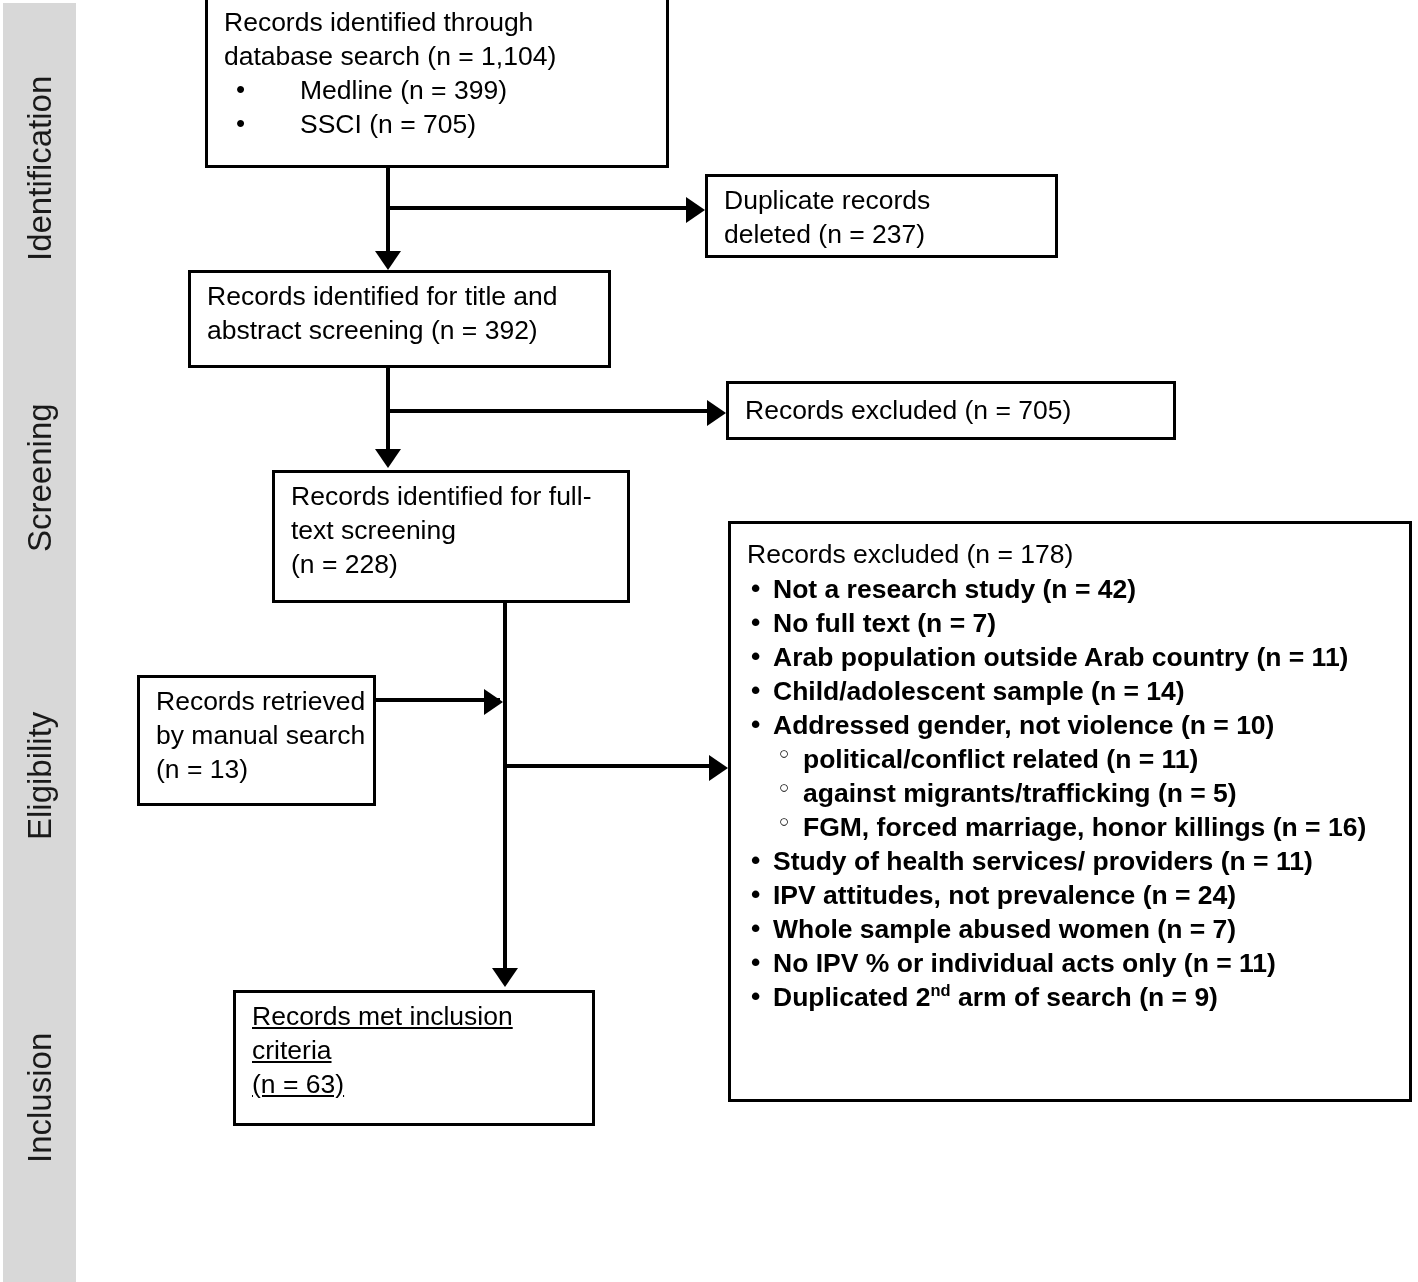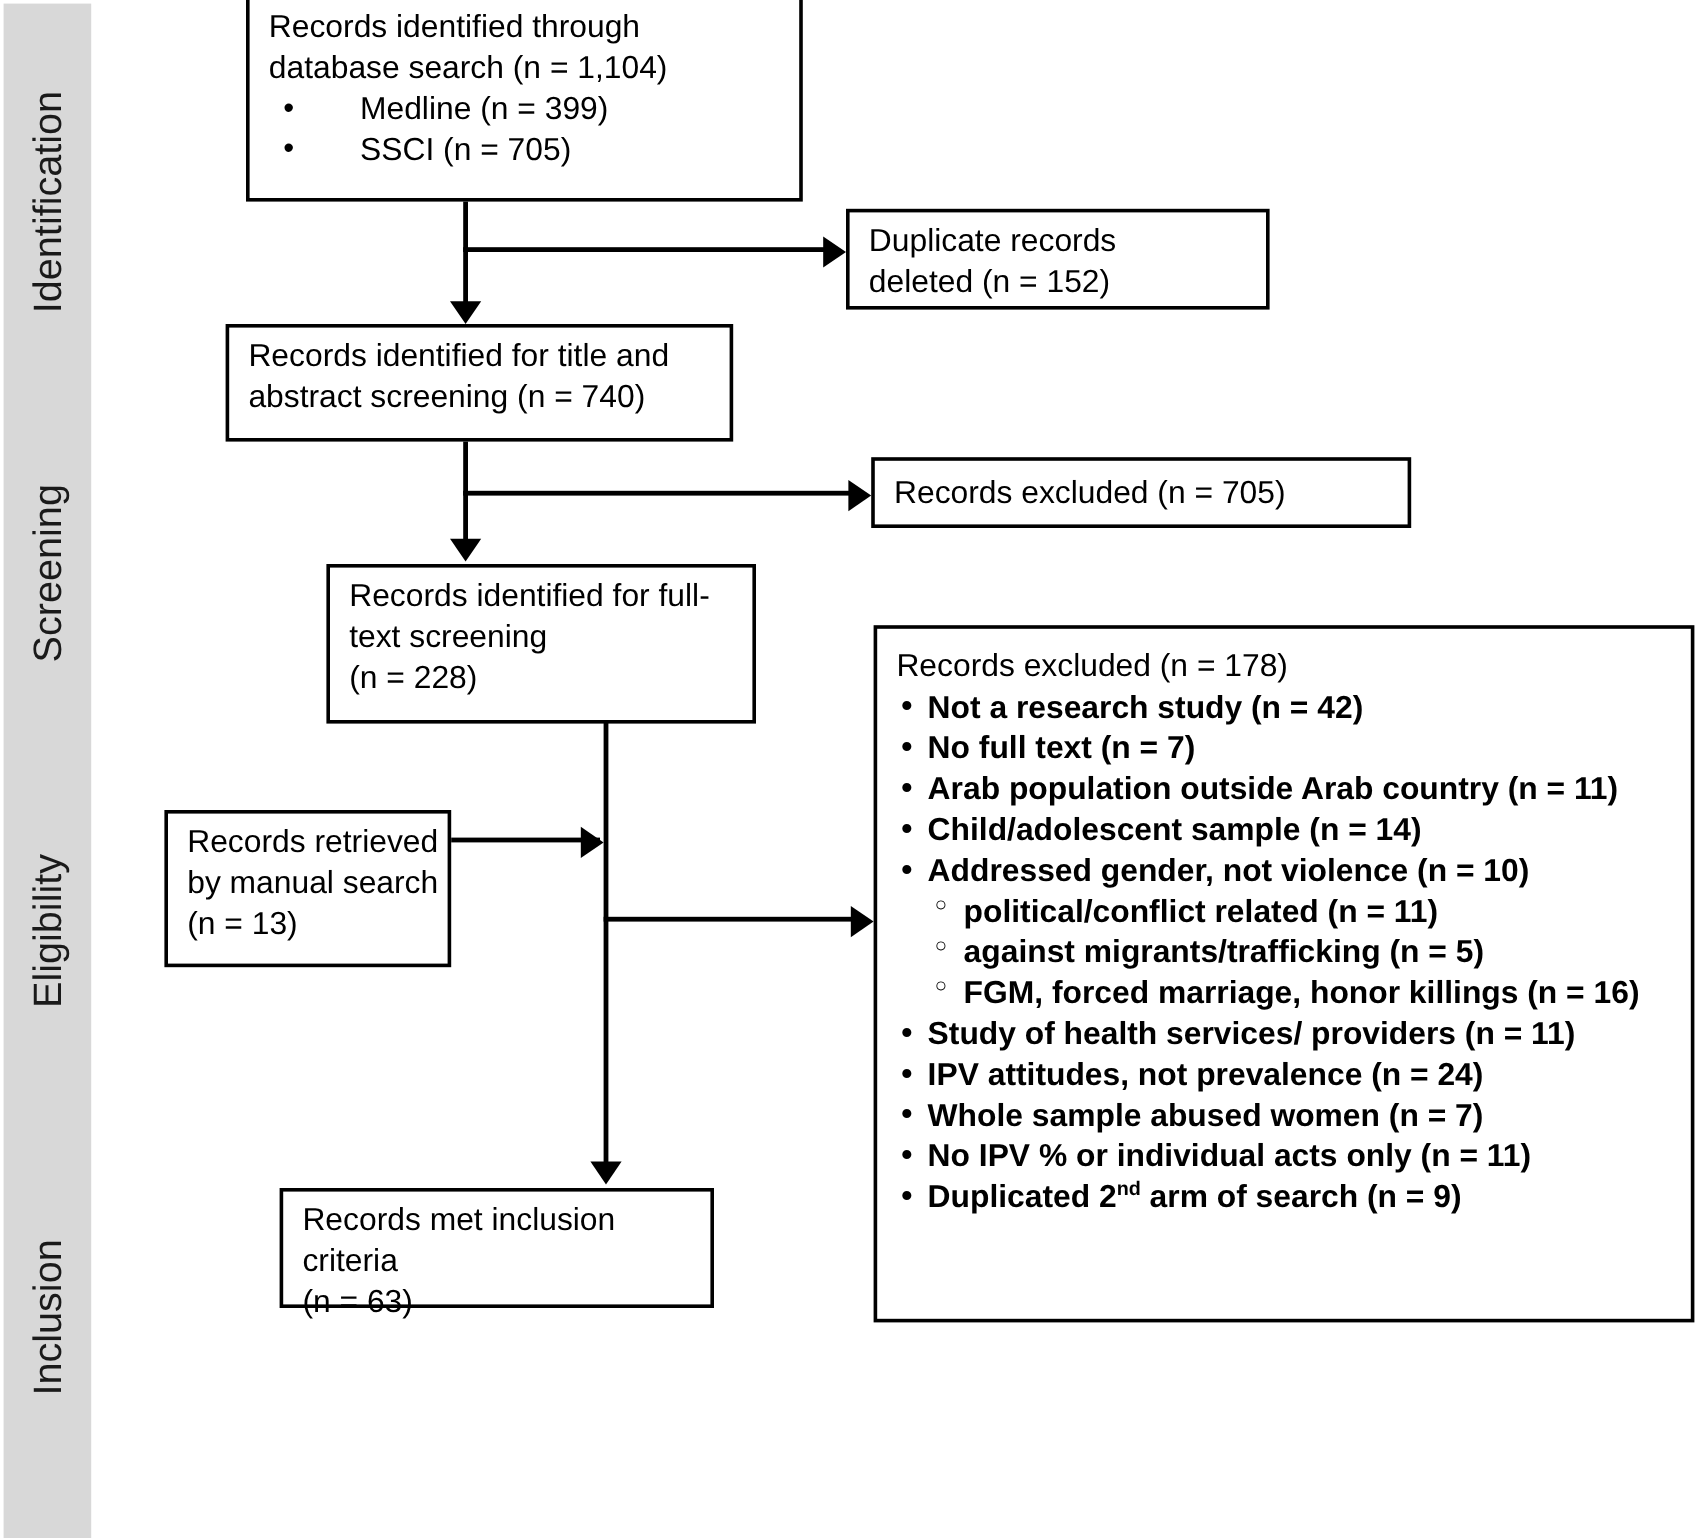--- a/index.html
+++ b/index.html
@@ -116,21 +116,21 @@
   
   #node-database        { left: 205px; top: -4px;  width: 464px; height: 172px; }
   #node-duplicates      { left: 705px; top: 174px; width: 353px; height: 84px; }
   #node-title-abstract  { left: 188px; top: 270px; width: 423px; height: 98px; }
   #node-excluded-705    { left: 726px; top: 381px; width: 450px; height: 59px;
                           display: flex; align-items: center; padding-top: 0; padding-bottom: 0; }
   #node-fulltext        { left: 272px; top: 470px; width: 358px; height: 133px; }
   #node-manual          { left: 137px; top: 675px; width: 239px; height: 131px; }
   #node-excluded-178    { left: 728px; top: 521px; width: 684px; height: 581px;
                           padding: 14px 10px 10px 16px; }
-  #node-included        { left: 233px; top: 990px; width: 362px; height: 100px; }
+  #node-included        { left: 233px; top: 990px; width: 362px; height: 136px; text-decoration: underline; }
 
   
   .vline, .hline {
     position: absolute;
     background: #000000;
   }
   .vline { width: 4px; }
   .hline { height: 4px; }
 
   .arrow-down {
@@ -190,26 +190,26 @@
     <div class="line">Records identified through</div>
     <div class="line">database search (n = 1,104)</div>
     <ul class="blist">
       <li>Medline (n = 399)</li>
       <li>SSCI (n = 705)</li>
     </ul>
   </div>
 
   <div class="node" id="node-duplicates">
     <div class="line">Duplicate records</div>
-    <div class="line">deleted (n = 152)</div>
+    <div class="line">deleted (n = 237)</div>
   </div>
 
   <div class="node" id="node-title-abstract">
     <div class="line">Records identified for title and</div>
-    <div class="line">abstract screening (n = 740)</div>
+    <div class="line">abstract screening (n = 392)</div>
   </div>
 
   <div class="node" id="node-excluded-705">
     <div class="line">Records excluded (n = 705)</div>
   </div>
 
   <div class="node" id="node-fulltext">
     <div class="line">Records identified for full-</div>
     <div class="line">text screening</div>
     <div class="line">(n = 228)</div>

